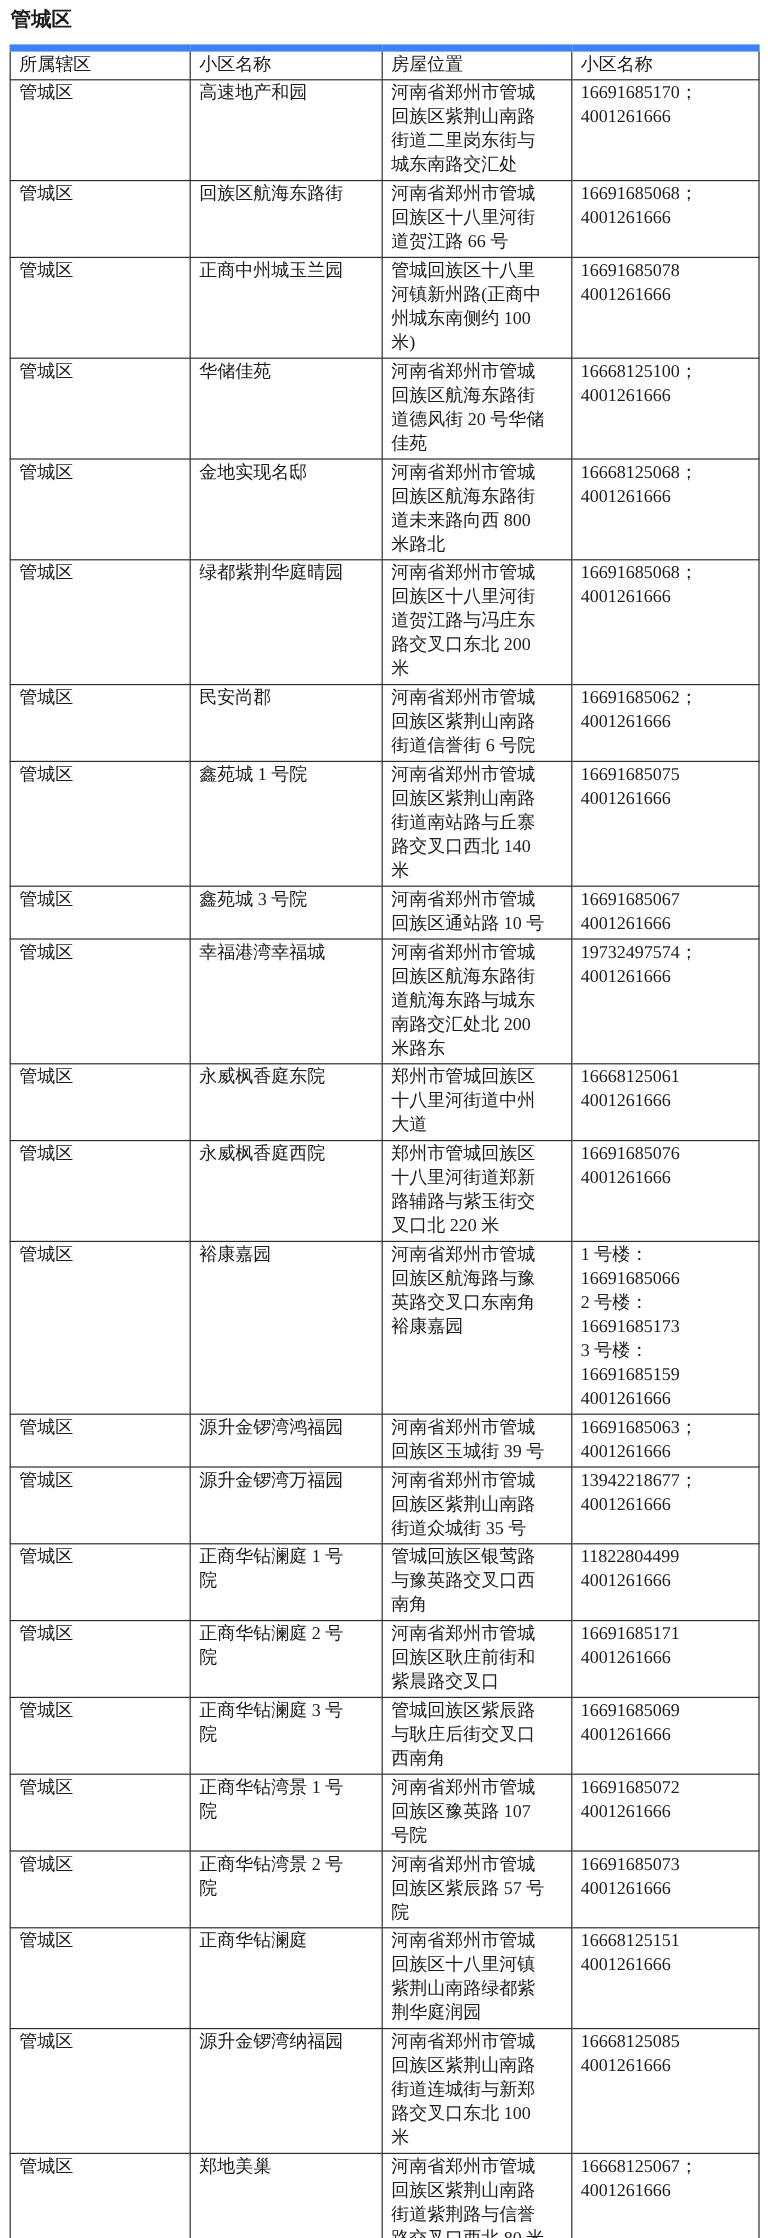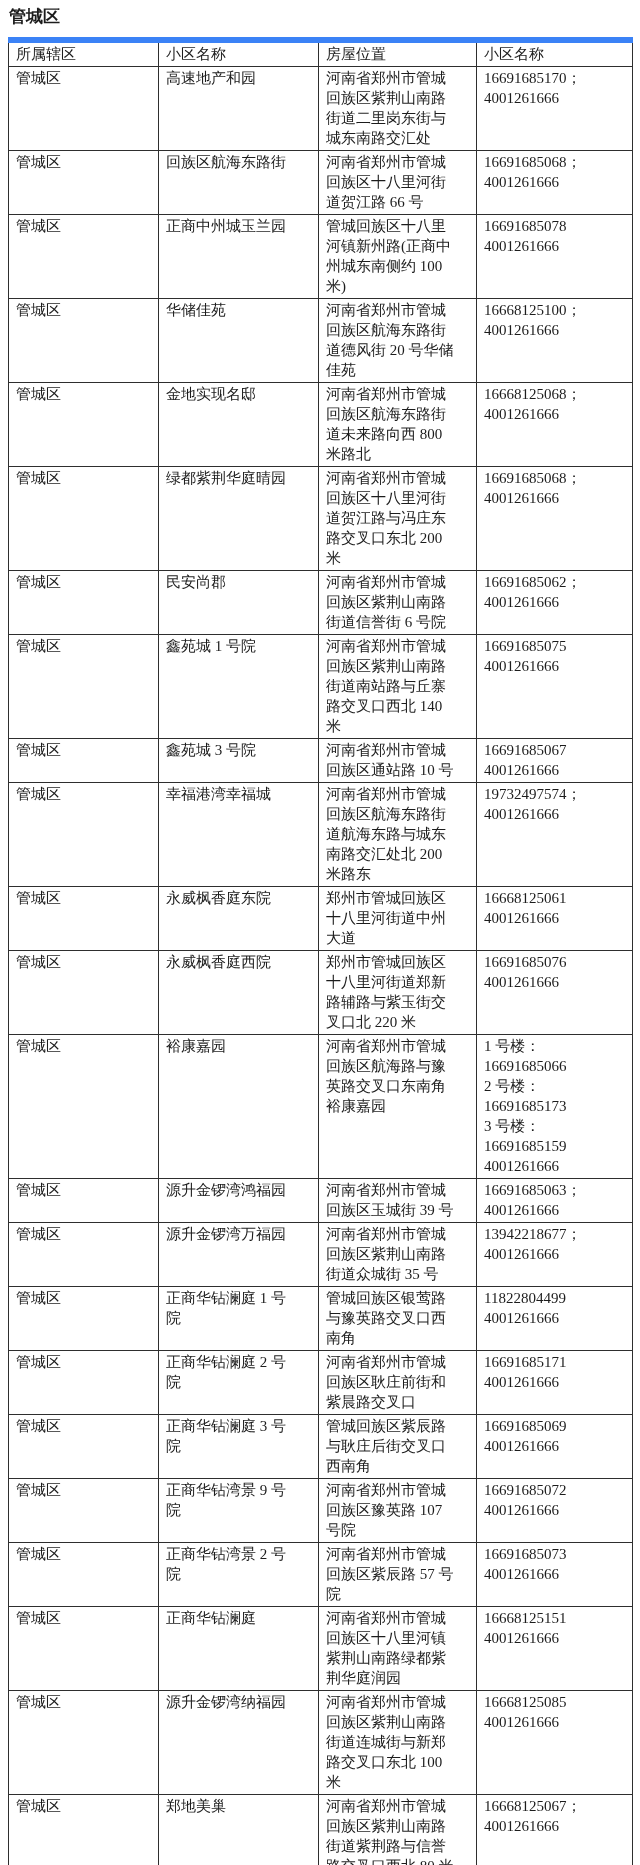--- a/index.html
+++ b/index.html
@@ -242,21 +242,21 @@
           <td>正商华钻澜庭 3 号
 院</td>
           <td>管城回族区紫辰路
 与耿庄后街交叉口
 西南角</td>
           <td>16691685069
 4001261666</td>
         </tr>
         <tr>
           <td>管城区</td>
-          <td>正商华钻湾景 9 号
+          <td>正商华钻湾景 1 号
 院</td>
           <td>河南省郑州市管城
 回族区豫英路 107
 号院</td>
           <td>16691685072
 4001261666</td>
         </tr>
         <tr>
           <td>管城区</td>
           <td>正商华钻湾景 2 号

